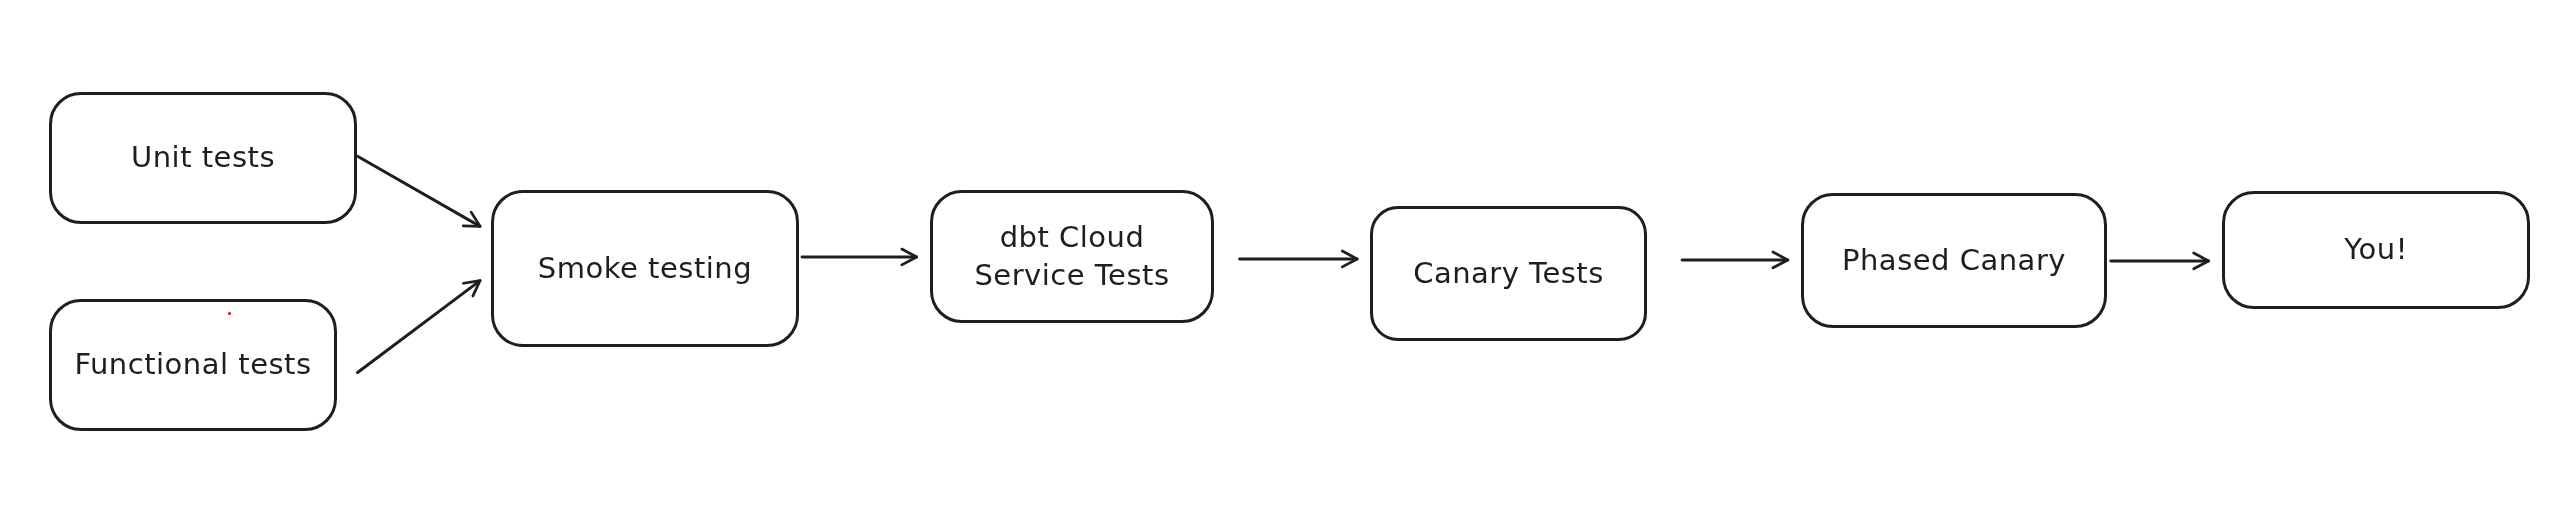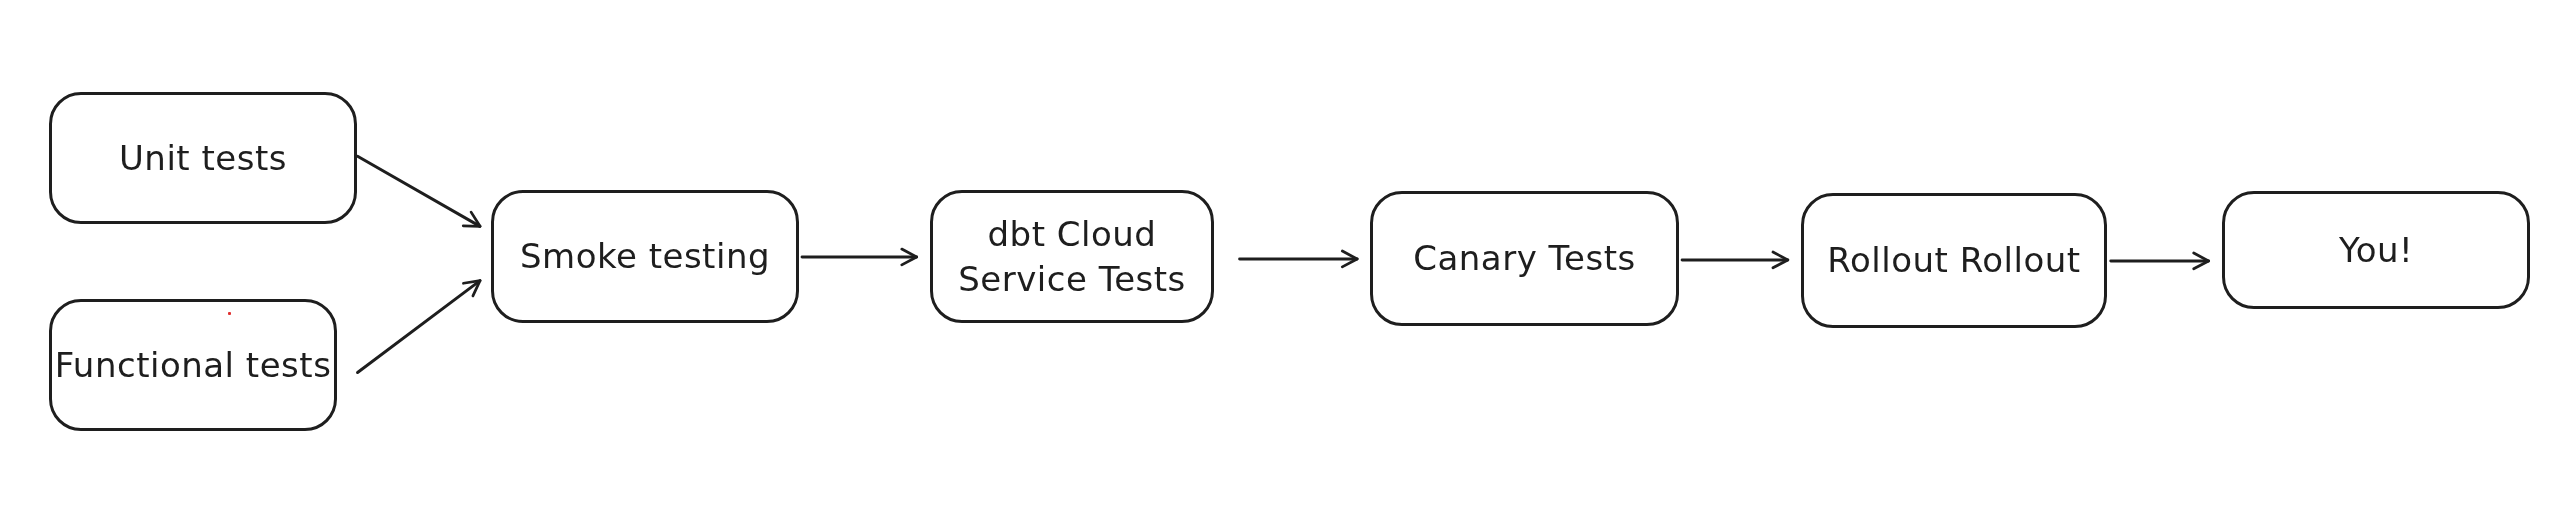--- a/index.html
+++ b/index.html
@@ -18,31 +18,31 @@
   .node {
     position: absolute;
     box-sizing: border-box;
     border: 3px solid #1e1e1e;
     border-radius: 32px;
     background: #ffffff;
     display: flex;
     align-items: center;
     justify-content: center;
     text-align: center;
-    font-size: 34px;
+    font-size: 29px;
     line-height: 1.3;
     color: #1e1e1e;
     white-space: pre-line;
     letter-spacing: 0.5px;
   }
   .node-unit-tests       { left:   49px; top:  92px; width: 308px; height: 132px; }
   .node-functional-tests { left:   49px; top: 299px; width: 288px; height: 132px; }
-  .node-smoke-testing    { left:  491px; top: 190px; width: 308px; height: 133px; text-align: center; }
+  .node-smoke-testing    { left:  491px; top: 190px; width: 308px; height: 157px; text-align: center; }
   .node-dbt-cloud        { left:  930px; top: 190px; width: 284px; height: 133px; }
-  .node-canary-tests     { left: 1370px; top: 191px; width: 309px; height: 135px; }
+  .node-canary-tests     { left: 1370px; top: 206px; width: 277px; height: 135px; border-radius: 28px; }
   .node-phased-rollout   { left: 1801px; top: 193px; width: 306px; height: 135px; }
   .node-you              { left: 2222px; top: 191px; width: 308px; height: 118px; }
 
   .edges-layer {
     position: absolute;
     left: 0;
     top: 0;
     width: 2576px;
     height: 510px;
     pointer-events: none;
@@ -97,21 +97,21 @@
   <div class="node node-dbt-cloud">
     <span>dbt Cloud
 Service Tests</span>
   </div>
 
   <div class="node node-canary-tests">
     <span>Canary Tests</span>
   </div>
 
   <div class="node node-phased-rollout">
-    <span>Rollout Rollout</span>
+    <span>Phased Canary</span>
   </div>
 
   <div class="node node-you">
     <span>You!</span>
   </div>
 
   <div class="stray-dot"></div>
 
 </div>
 

